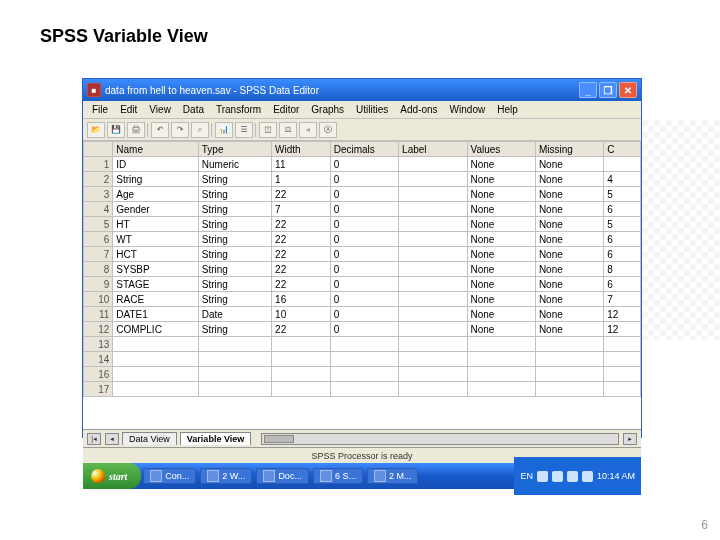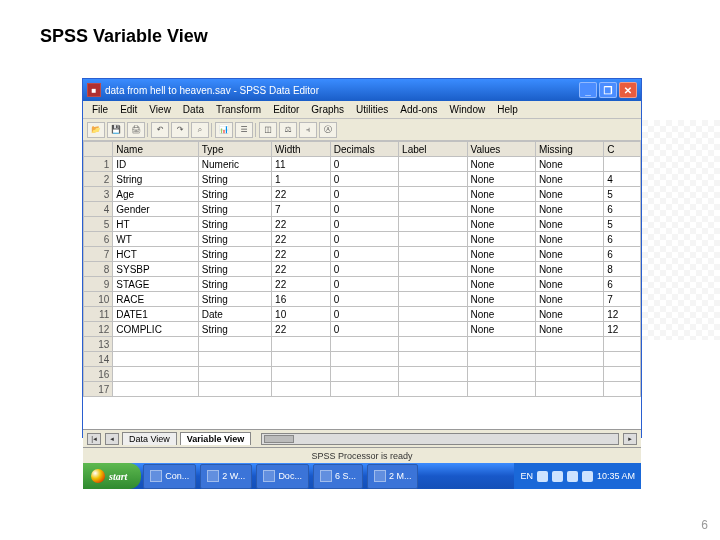--- a/index.html
+++ b/index.html
@@ -37,23 +37,23 @@
   .tabbtn { width:14px; height:12px; border:1px solid #888; background:#ddd; display:flex; align-items:center; justify-content:center; font-size:7px; color:#333; }
   .tab { padding:1px 6px; border:1px solid #888; background:#eee; border-bottom:none; margin-left:-1px;}
   .tab.active { background:#fff; font-weight:bold;}
   .hscroll { flex:1; height:12px; background:#ddd; border:1px solid #888; margin-left:6px; position:relative;}
   .hscroll .thumb{position:absolute; left:2px; top:1px; width:30px; height:8px; background:#bbb; border:1px solid #888;}
   .status { height:16px; background:#ece9d8; border-top:1px solid #999; font-size:9px; display:flex; align-items:center; padding:0 17px; color:#333;}
   .status .msg { margin: 0 auto; }
   .taskbar { height: 26px; background: linear-gradient(180deg,#3c8cff 0%,#1858c9 50%,#1450b8 100%); display:flex; align-items:center; font-size:10px; color:#fff; }
   .start { height:26px; padding:0 14px 0 8px; background: linear-gradient(180deg,#5eb950 0%,#2f8a2f 100%); border-radius:0 12px 12px 0; display:flex; align-items:center; gap:4px; font-weight:bold; font-style:italic;font-family:Liberation Serif, serif;}
   .start .orb { width:14px; height:14px; border-radius:50%; background: radial-gradient(circle at 30% 30%, #fff, #f0c000 40%, #e06000 70%, #b00000);}
-  .taskitem { height:25px; margin:0 2px; padding:0 6px; background:#3b74d8; border:1px solid #2a5bb0; border-radius:2px; display:flex; align-items:center; gap:3px; font-size:9px; white-space:nowrap; overflow:hidden;}
+  .taskitem { height:16px; margin:0 2px; padding:0 6px; background:#3b74d8; border:1px solid #2a5bb0; border-radius:2px; display:flex; align-items:center; gap:3px; font-size:9px; white-space:nowrap; overflow:hidden;}
   .taskitem .ic{width:12px;height:12px;background:#fff3;border:1px solid #fff6;display:inline-block;}
-  .tray { margin-left:auto; height:26px; background:#1a68d8; display:flex; align-items:center; padding:0 6px; gap:4px; font-size:9px;}
+  .tray { margin-left:auto; height:38px; background:#1a68d8; display:flex; align-items:center; padding:0 6px; gap:4px; font-size:9px;}
   .tray .ic{width:11px;height:11px;background:#cde3ff;border-radius:2px;}
   .checker { position:absolute; right:0; top:120px; width:78px; height:220px;
     background-image: repeating-conic-gradient(#fff 0 25%, #eee 0 50%); background-size:12px 12px; opacity:.6; z-index:-1;}
 </style>
 </head>
 <body>
 
 <div class="slide-title">SPSS Variable View</div>
 <div class="page-num">6</div>
 <div class="checker"></div>
@@ -345,16 +345,16 @@
     <div class="taskitem">
         <span class="ic"></span>
         <span>2 M...</span>
       </div>
     <div class="tray">
       <span>EN</span>
       <span class="ic"></span>
       <span class="ic"></span>
       <span class="ic"></span>
       <span class="ic"></span>
-      <span>10:35 AM</span>
+      <span>10:14 AM</span>
     </div>
   </div>
 </div>
 
 </body></html>

